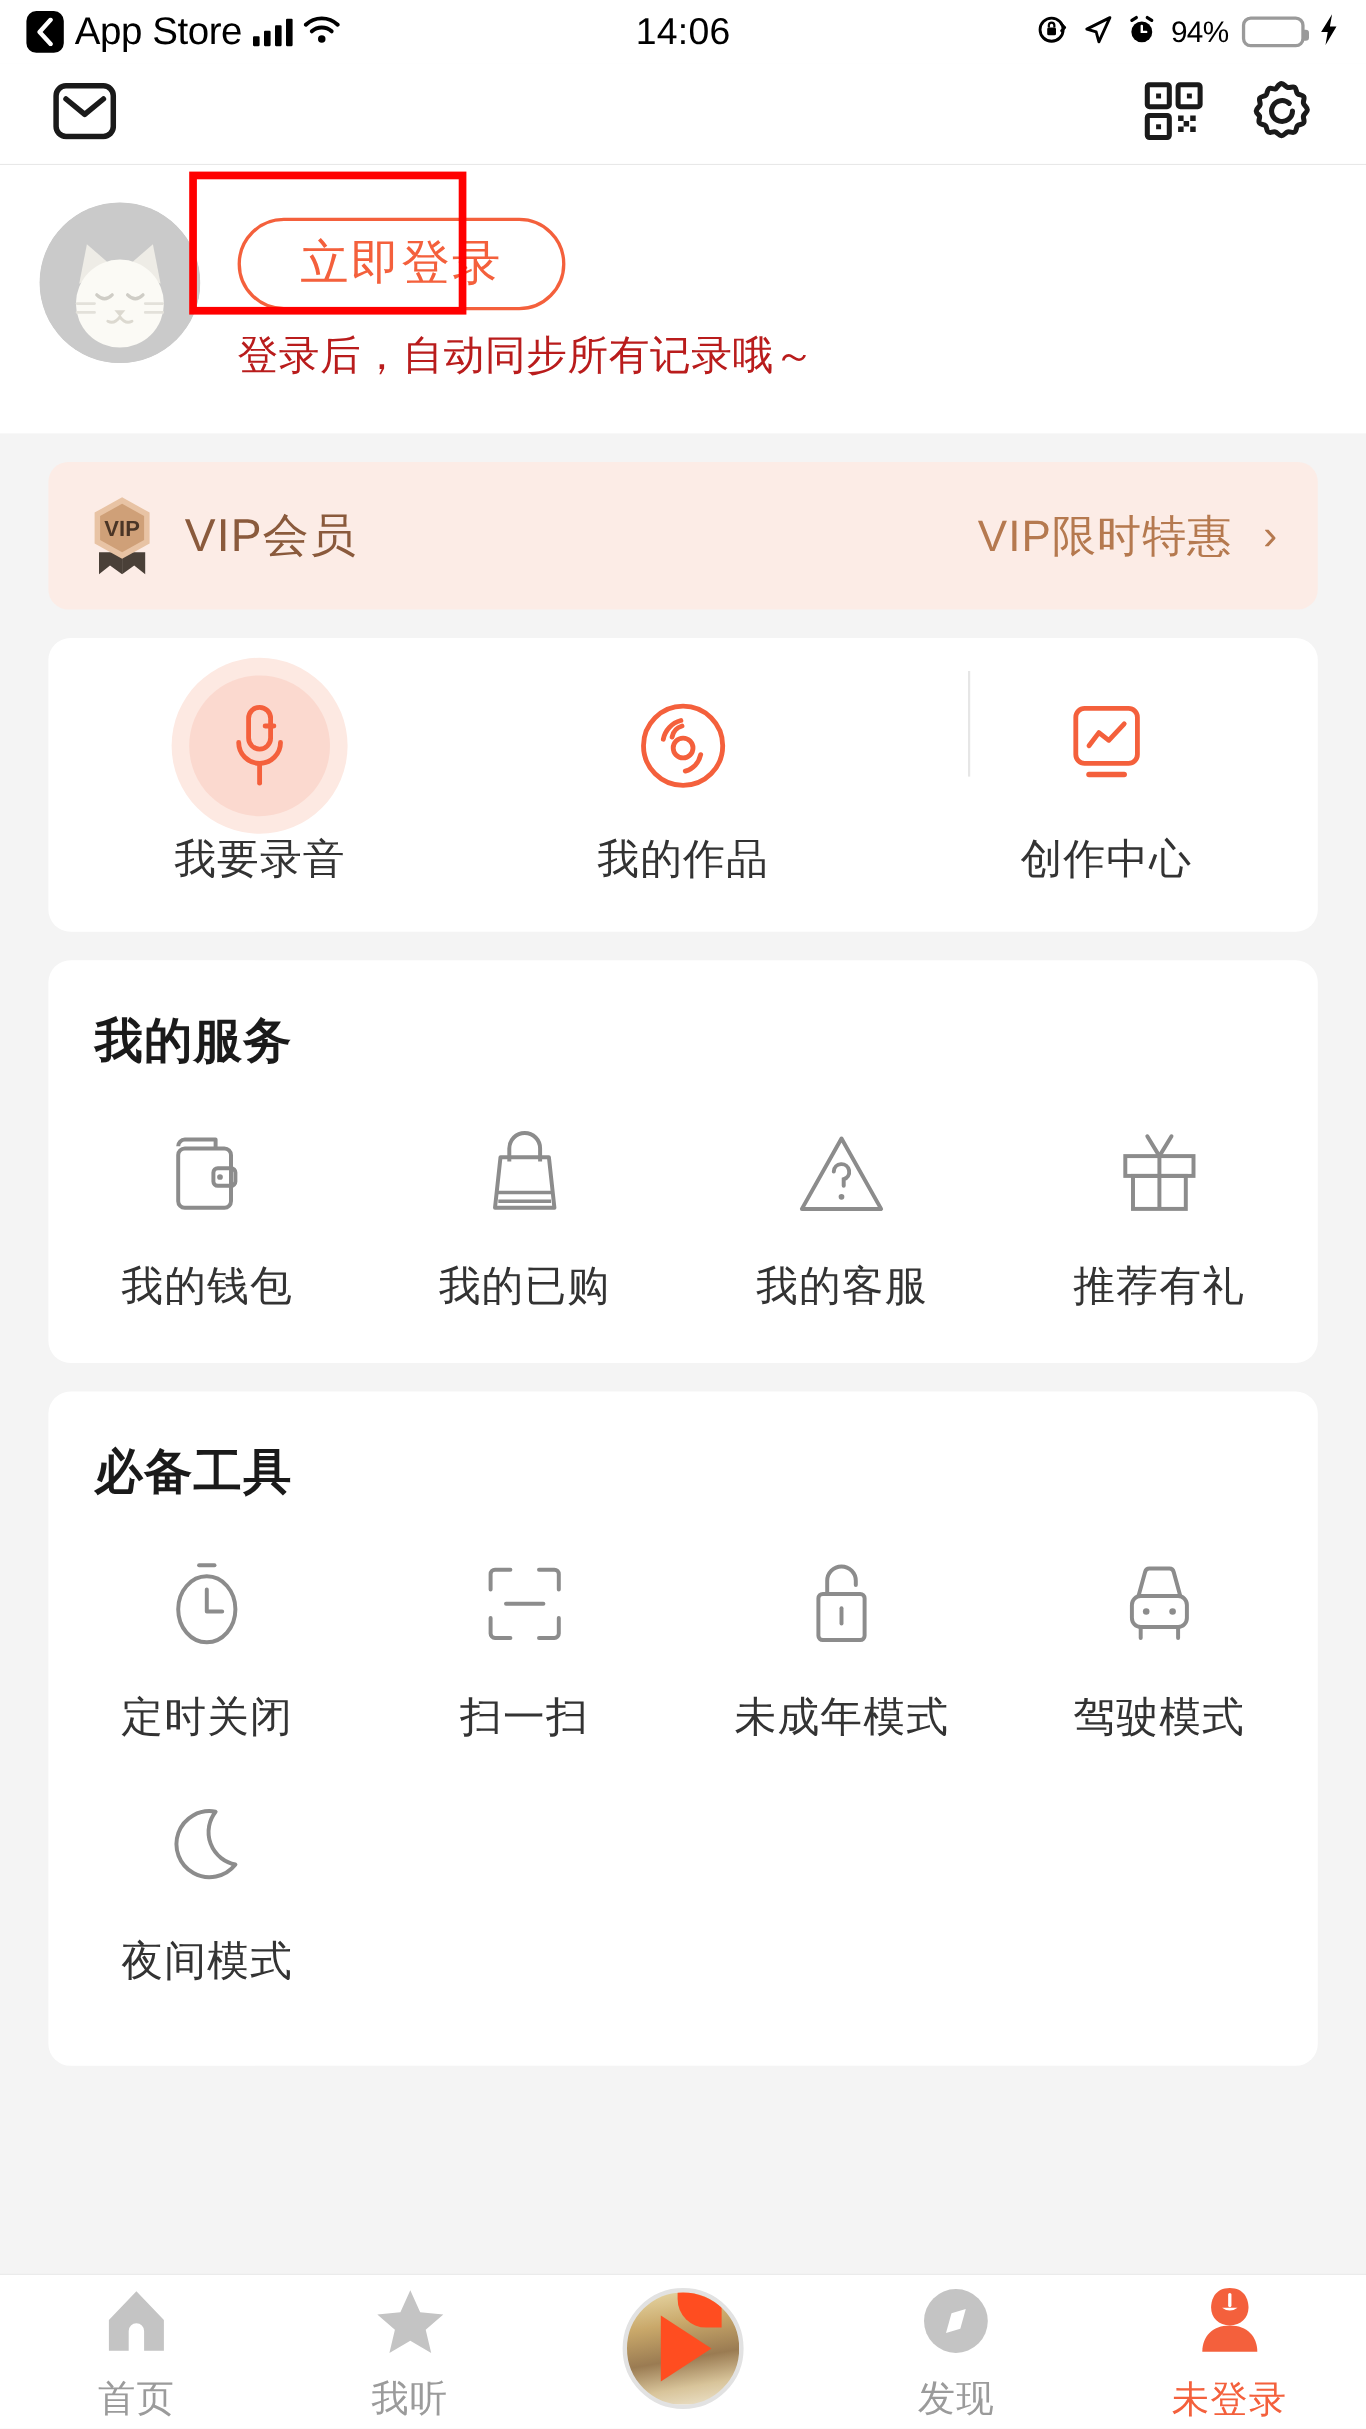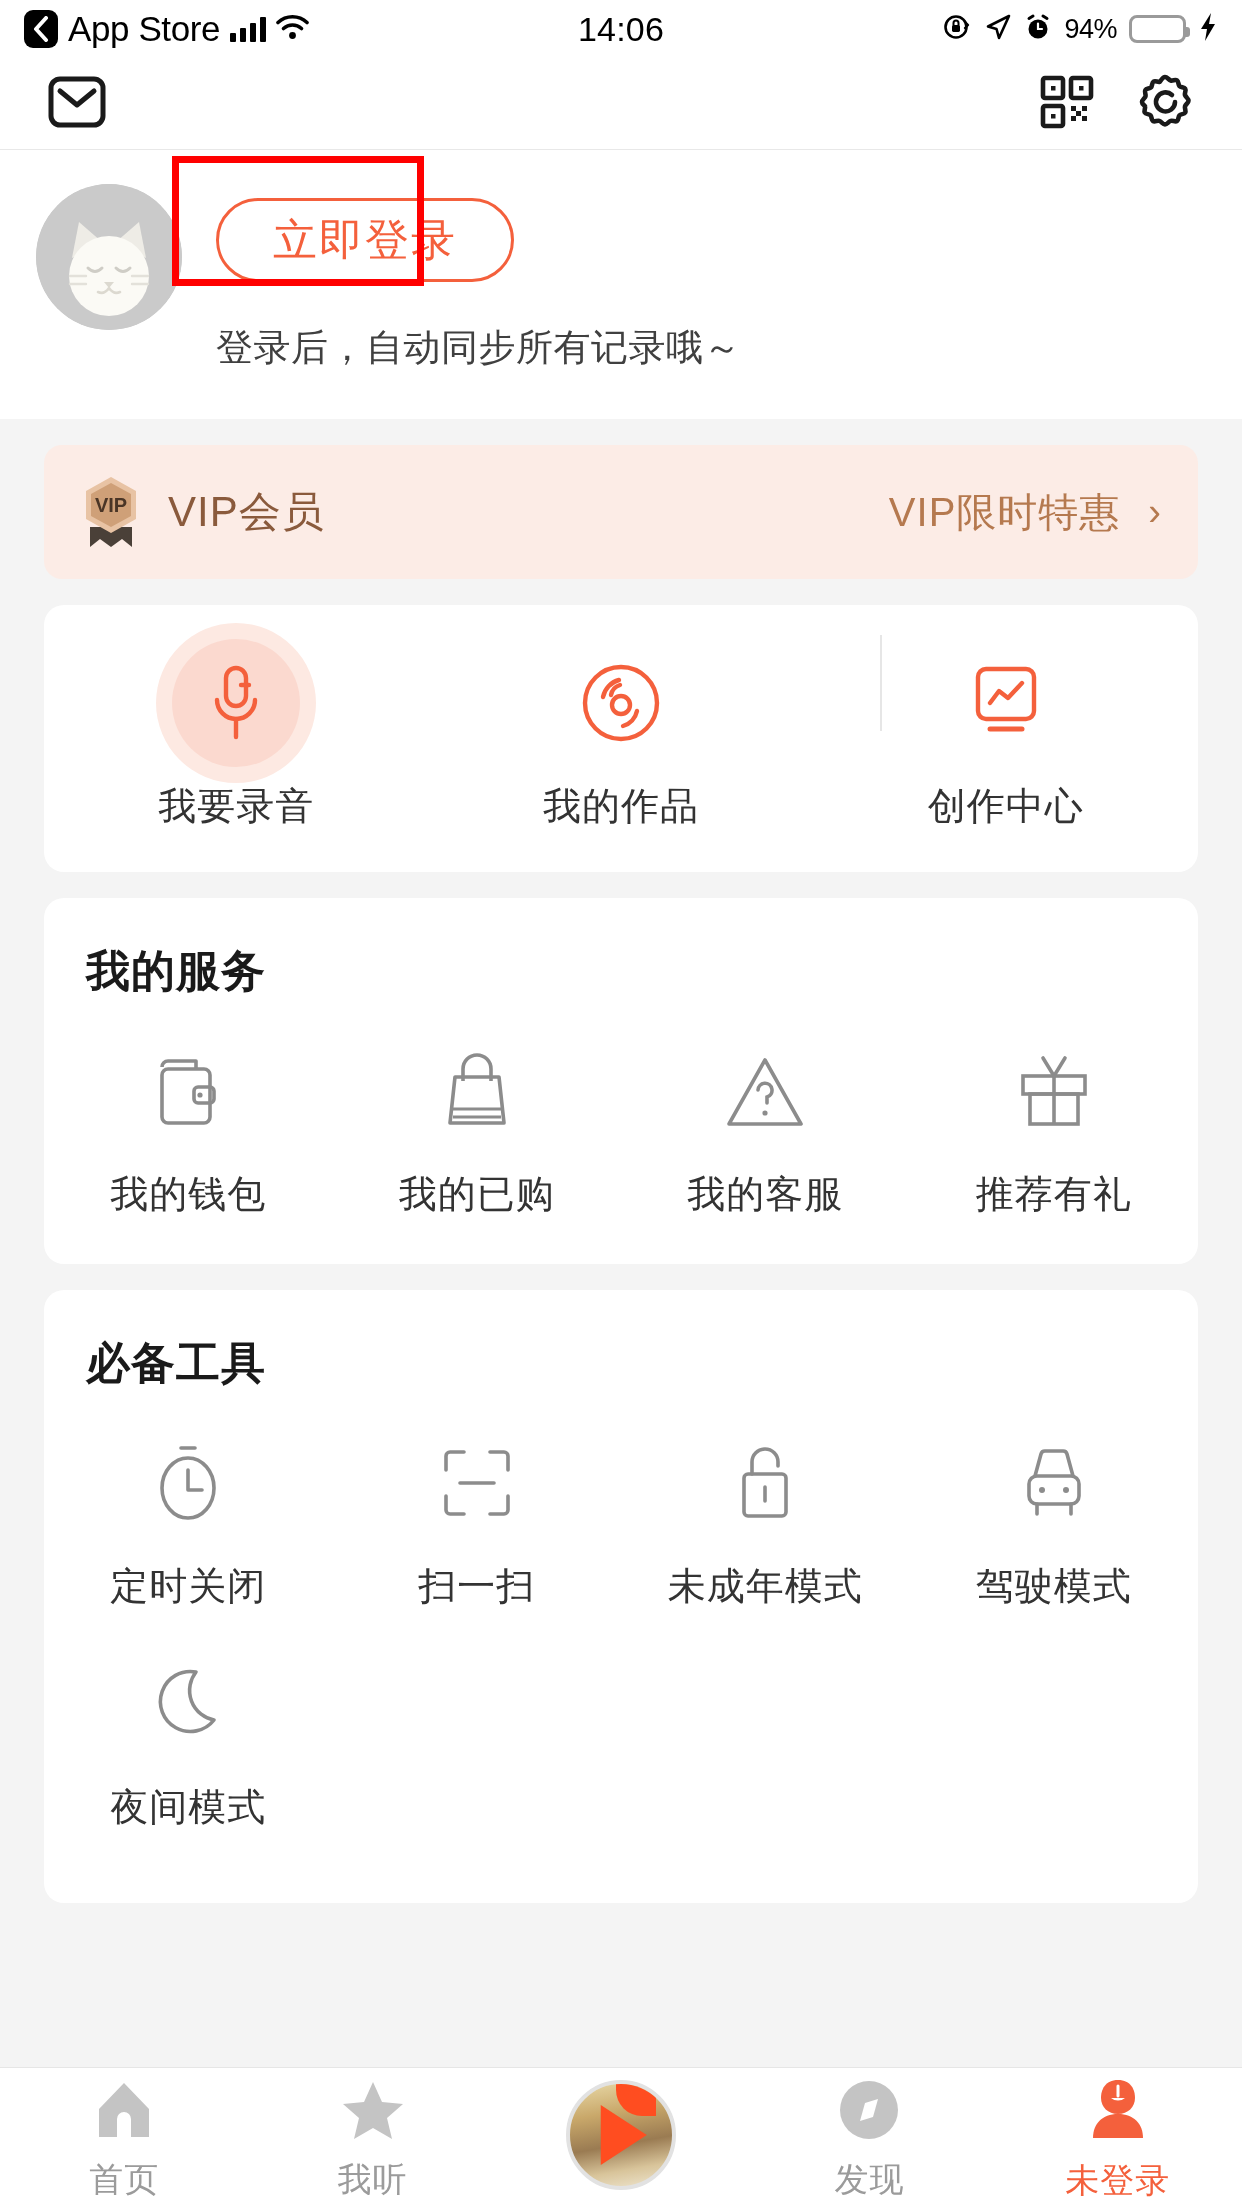--- a/index.html
+++ b/index.html
@@ -67,21 +67,21 @@
   .login-btn{
     border:3px solid #f4603c;border-radius:46px;color:#f4603c;
     font-size:44px;padding:17px 54px;background:#fff;line-height:1;
     display:inline-block;letter-spacing:2px;
   }
   .redbox{
     position:absolute;left:-44px;top:-42px;width:252px;height:130px;
     border:7px solid #ff0000;pointer-events:none;
   }
   .profile-sub{
-    margin-top:41px;font-size:37px;color:#404040;letter-spacing:.5px;
+    margin-top:16px;font-size:37px;color:#b91c1c;letter-spacing:.5px;
     white-space:nowrap;
   }
 
   
   .vip{
     margin:26px 44px 0 44px;height:134px;background:#fcece6;border-radius:18px;
     display:flex;align-items:center;padding:16px 36px;
   }
   .vip-badge{width:62px;height:74px;flex:none;}
   .vip-label{font-size:42px;color:#8a5a3c;margin-left:26px;letter-spacing:1px;}

